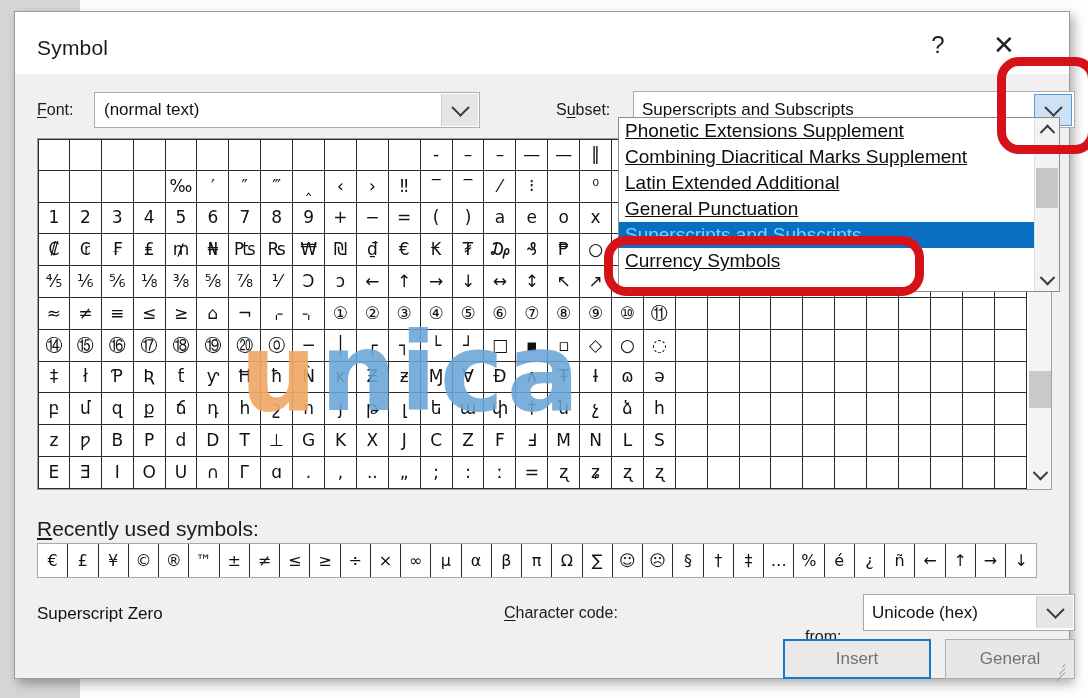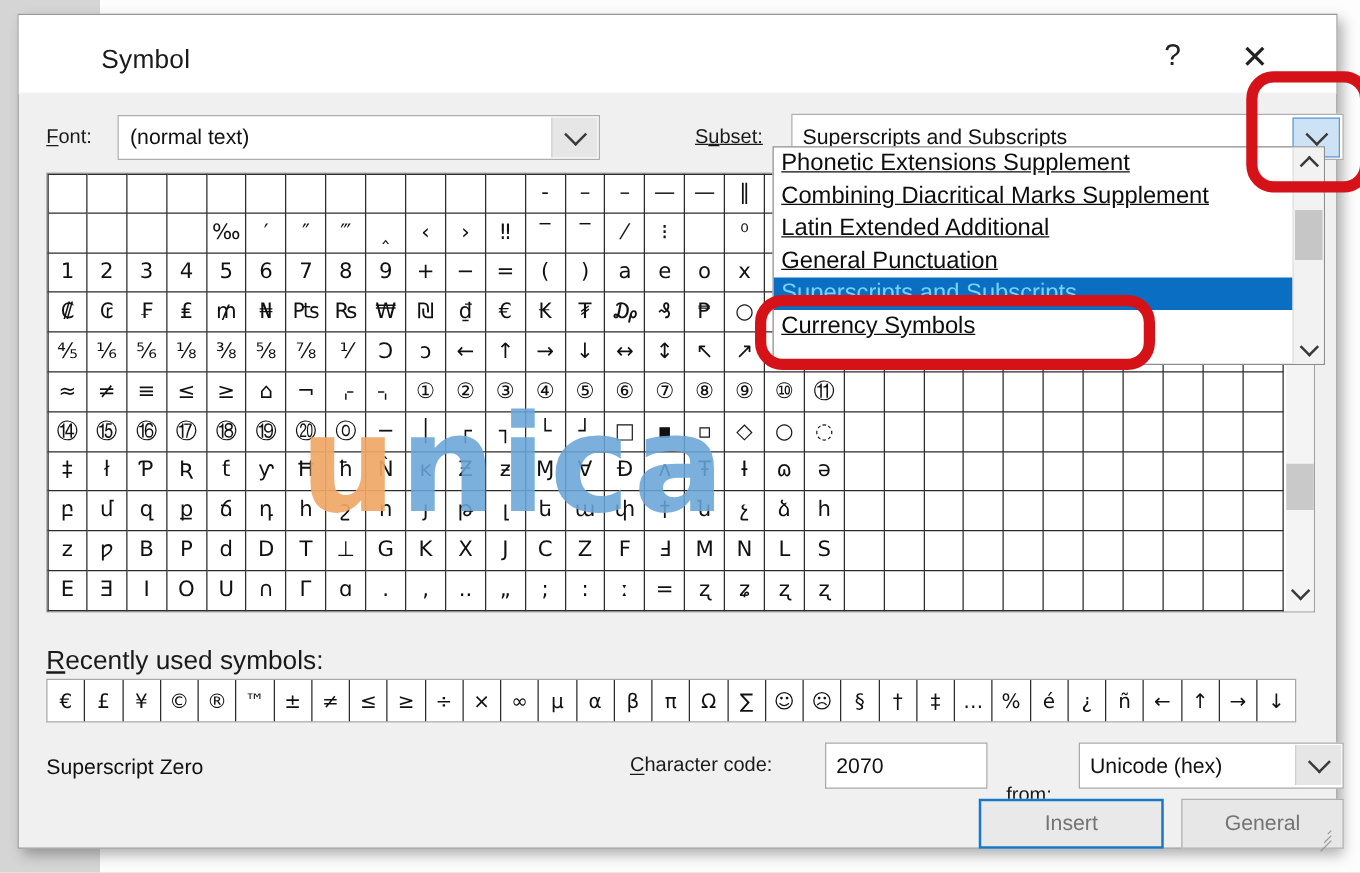--- a/index.html
+++ b/index.html
@@ -20,21 +20,21 @@
     position:absolute;left:14px;top:11px;width:1056px;height:668px;
     background:#f0f0f0;border:1px solid #9a9a9a;
     box-shadow:4px 5px 10px rgba(0,0,0,.30);
     box-sizing:border-box;
   }
   .titlebar{
     position:absolute;left:0;top:0;right:0;height:62px;background:#ffffff;
     border-bottom:1px solid #f0f0f0;
   }
   .title-text{
-    position:absolute;left:22px;top:24px;font-size:21px;color:#1a1a1a;letter-spacing:.2px;margin-left:44px;
+    position:absolute;left:22px;top:24px;font-size:21px;color:#1a1a1a;letter-spacing:.2px;
   }
   .tb-btn{
     position:absolute;top:16px;width:46px;height:34px;
     display:flex;align-items:center;justify-content:center;
     font-size:25px;color:#222;cursor:default;
   }
   .tb-help{right:108px;font-size:24px;}
   .tb-close{right:42px;font-size:26px;font-weight:300;}
 
   
@@ -48,21 +48,21 @@
   }
   .font-combo .val{position:absolute;left:9px;top:7px;font-size:17px;color:#111;}
   .combo-arrow{
     position:absolute;right:1px;top:1px;width:36px;height:32px;
     background:#e6e6e6;border-left:1px solid #cfcfcf;
     display:flex;align-items:center;justify-content:center;
   }
   .chev{display:block;width:11px;height:11px;border-right:2px solid #3a3a3a;
         border-bottom:2px solid #3a3a3a;transform:rotate(45deg) translate(-2px,-2px);}
 
-  .subset-label{position:absolute;left:541px;top:89px;text-decoration:underline;}
+  .subset-label{position:absolute;left:541px;top:89px;}
   .subset-combo{
     position:absolute;left:618px;top:79px;width:442px;height:37px;
     background:#fff;border:1px solid #adadad;box-sizing:border-box;
   }
   .subset-combo .val{position:absolute;left:8px;top:8px;font-size:17px;color:#111;}
   .subset-arrow{
     position:absolute;right:2px;top:2px;width:38px;height:32px;
     background:#cde3f5;border:1px solid #5b9bd5;box-sizing:border-box;
     display:flex;align-items:center;justify-content:center;
   }
@@ -610,23 +610,20 @@
         <div class="rcell">¿</div>
         <div class="rcell">ñ</div>
         <div class="rcell">←</div>
         <div class="rcell">↑</div>
         <div class="rcell">→</div>
         <div class="rcell">↓</div>
       </div>
 
     <div class="charname">Superscript Zero</div>
     <div class="lbl cc-label"><span class="u">C</span>haracter code:</div>
-    <div class="cc-input">
-      <div class="val">2070</div>
-    </div>
     <div class="lbl from-label">fro<span class="u">m</span>:</div>
     <div class="from-combo">
       <div class="val">Unicode (hex)</div>
       <div class="combo-arrow">
           <i class="chev"></i>
         </div>
     </div>
 
     <div class="btn btn-insert">
         <span>Insert</span>

